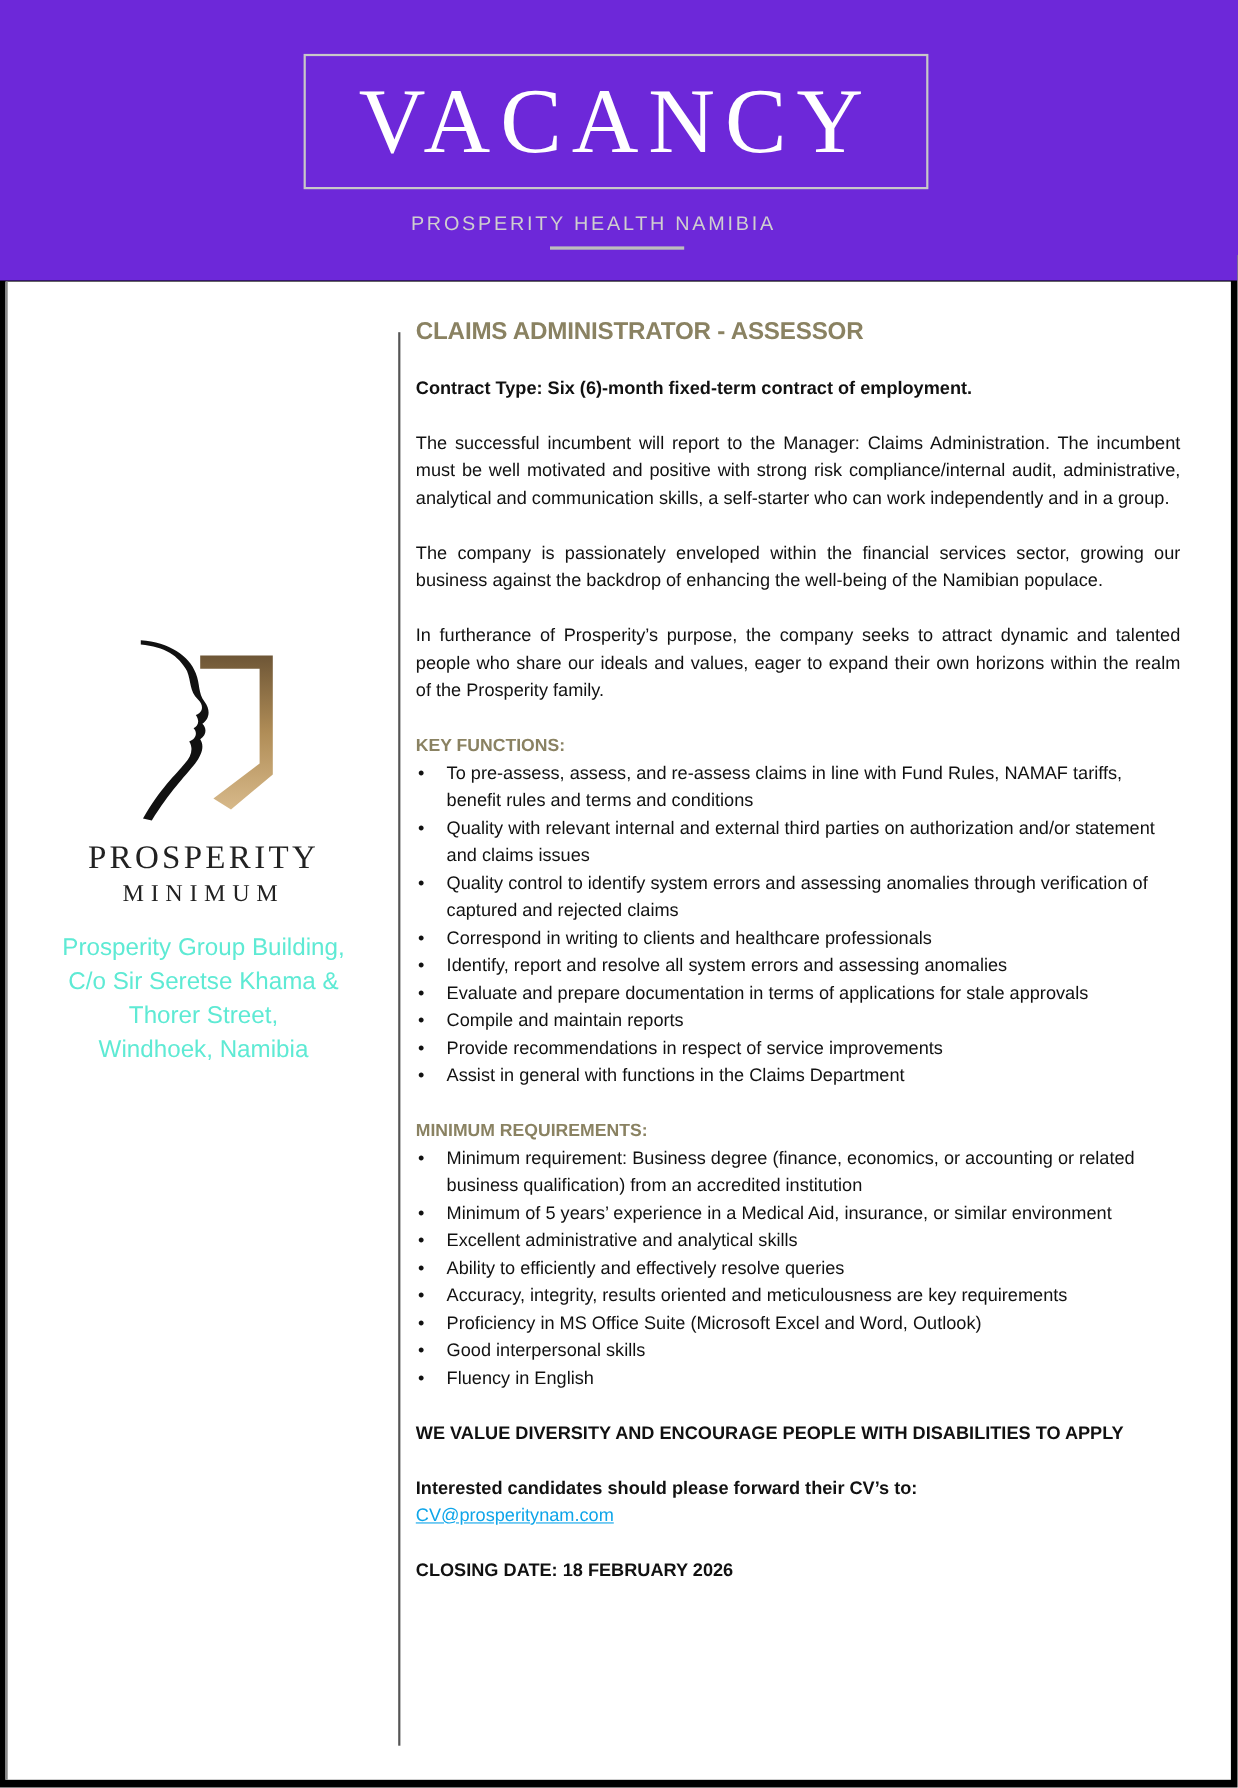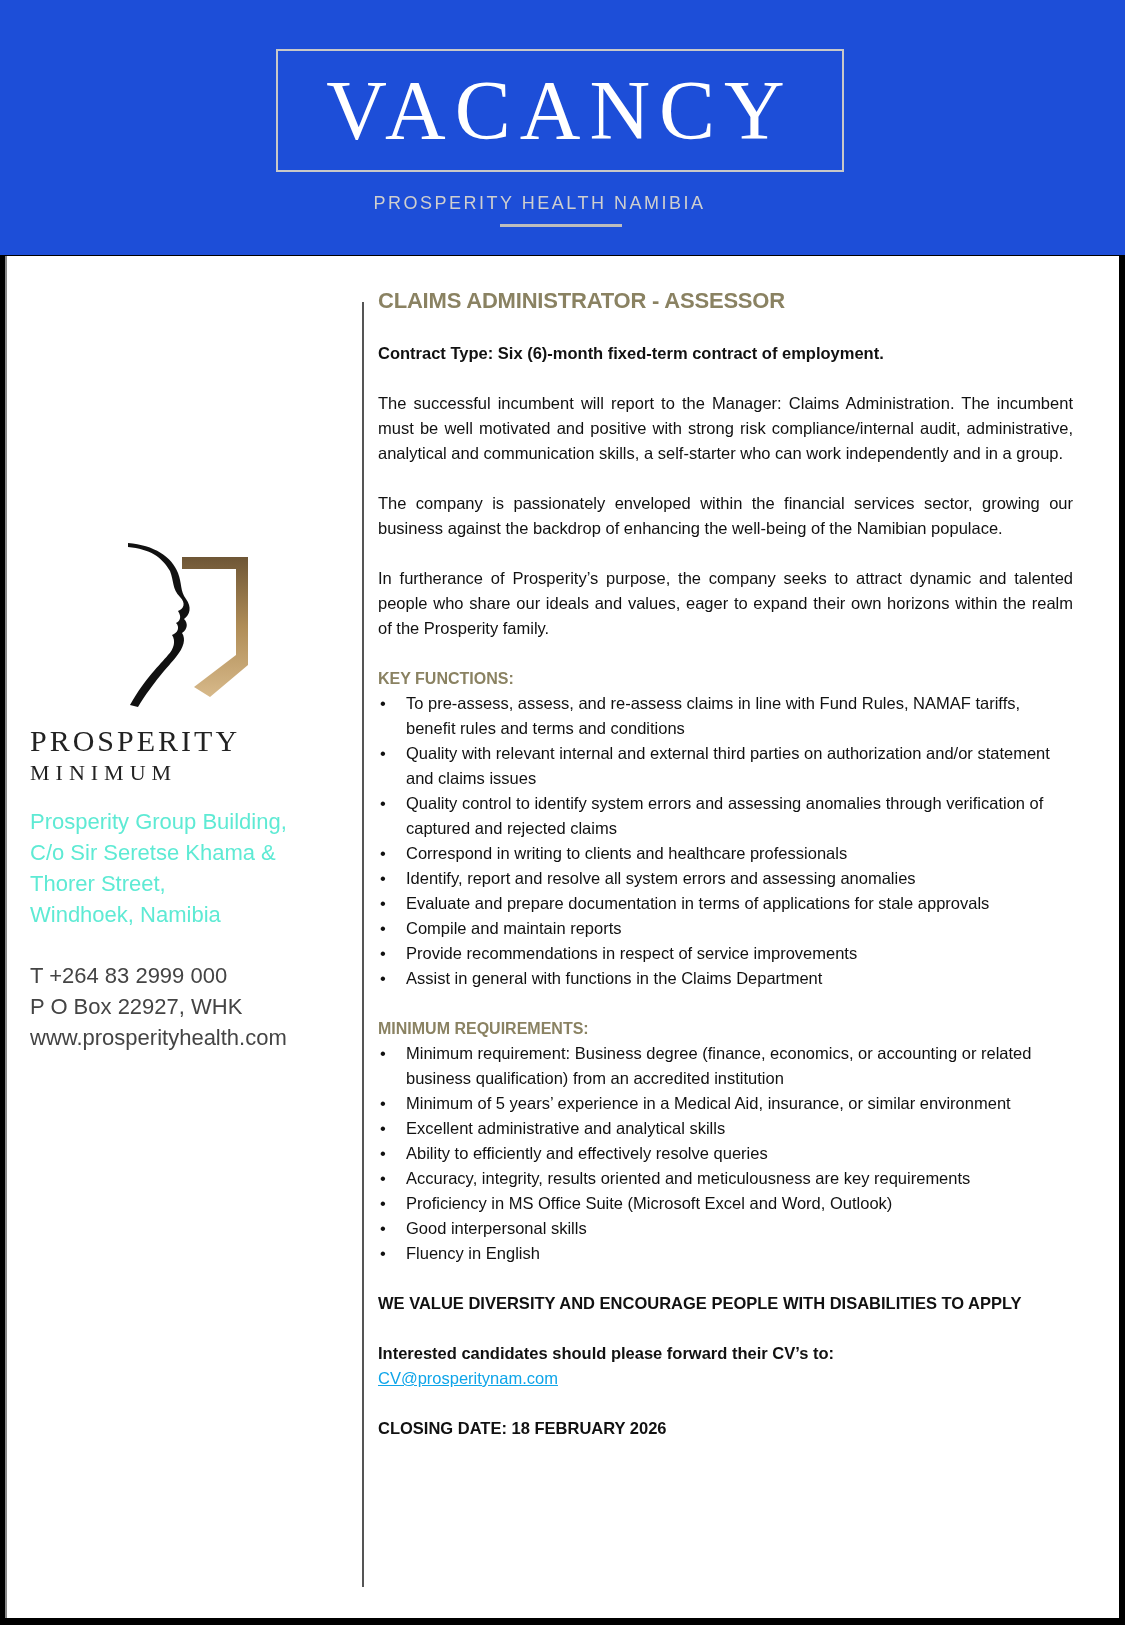--- a/index.html
+++ b/index.html
@@ -1,41 +1,41 @@
 <!DOCTYPE html>
 <html><head>
 <meta charset="utf-8">
 <style>
   html, body { margin: 0; padding: 0; }
   body {
     width: 1125px; height: 1625px; background: #000; position: relative; overflow: hidden;
     font-family: "Liberation Sans", sans-serif;
   }
-  .header { position: absolute; left: 0; top: 0; width: 1125px; height: 255px; background: #1d4ed8; }
+  .header { position: absolute; left: 0; top: 0; width: 1125px; height: 255px; background: #6d28d9; }
   .vacancy-box {
     position: absolute; left: 276px; top: 49px; width: 568px; height: 123px;
     border: 2px solid #c8c8c8; box-sizing: border-box;
   }
   .vacancy-title {
     position: absolute; left: 0; right: 0; top: 18px; text-align: center;
     font-family: "Liberation Serif", serif; color: #fff; font-size: 84px; letter-spacing: 9px; line-height: 1;
   }
   .company-sub {
     position: absolute; left: 0; width: 1079px; top: 193px; text-align: center;
     color: #cfcfcf; font-size: 18px; letter-spacing: 2.5px;
   }
   .sub-underline { position: absolute; left: 500px; top: 224px; width: 122px; height: 3px; background: #bdbdbd; }
 
   .sheet {
     position: absolute; left: 5px; top: 256px; width: 1114px; height: 1362px;
     background: #fff; border-left: 2px solid #888; box-sizing: border-box;
   }
   .divider { position: absolute; left: 362px; top: 302px; width: 2px; height: 1285px; background: #555; }
 
-  .left-col { position: absolute; left: 30px; top: 537px; width: 310px; }
+  .left-col { position: absolute; left: 30px; top: 576px; width: 310px; text-align: center; }
   .logo { display: block; margin: 0 auto; width: 150px; height: 175px; }
   .brand-name {
     font-family: "Liberation Serif", serif; font-size: 30px; letter-spacing: 3px; color: #222; margin-top: 14px; line-height: 1;
   }
   .brand-sub {
     font-family: "Liberation Serif", serif; font-size: 22px; letter-spacing: 6px; color: #222; margin-top: 6px; line-height: 1;
   }
   .address { margin-top: 22px; font-size: 22px; color: #5eead4; line-height: 31px; }
   .contact { margin-top: 30px; font-size: 22px; color: #444; line-height: 31px; }
 
@@ -80,25 +80,20 @@
     <path d="M18 10 C40 12 52 20 60 34 C64 44 62 52 70 60 C76 66 74 72 68 74 C72 80 70 84 66 86 C70 90 68 96 62 98 C66 104 64 112 58 118 C50 128 36 140 20 168 L28 170 C44 144 58 130 66 120 C74 110 76 102 72 96 C78 92 78 86 74 82 C80 78 82 70 76 62 C70 54 72 46 68 36 C62 20 44 8 18 6 Z" fill="#111"></path>
   </svg>
   <div class="brand-name">PROSPERITY</div>
   <div class="brand-sub">MINIMUM</div>
   <div class="address">
     <div>Prosperity Group Building,</div>
     <div>C/o Sir Seretse Khama &amp;</div>
     <div>Thorer Street,</div>
     <div>Windhoek, Namibia</div>
   </div>
-  <div class="contact">
-    <div>T +264 83 2999 000</div>
-    <div>P O Box 22927, WHK</div>
-    <div>www.prosperityhealth.com</div>
-  </div>
 </div>
 
 <div class="right-col">
   <div class="job-title">
     <div>CLAIMS ADMINISTRATOR - ASSESSOR</div>
   </div>
   <div class="gap"></div>
   <p class="p bold">Contract Type: Six (6)-month fixed-term contract of employment.</p>
   <div class="gap"></div>
   <p class="p">The successful incumbent will report to the Manager: Claims Administration. The incumbent must be well motivated and positive with strong risk compliance/internal audit, administrative, analytical and communication skills, a self-starter who can work independently and in a group.</p>

